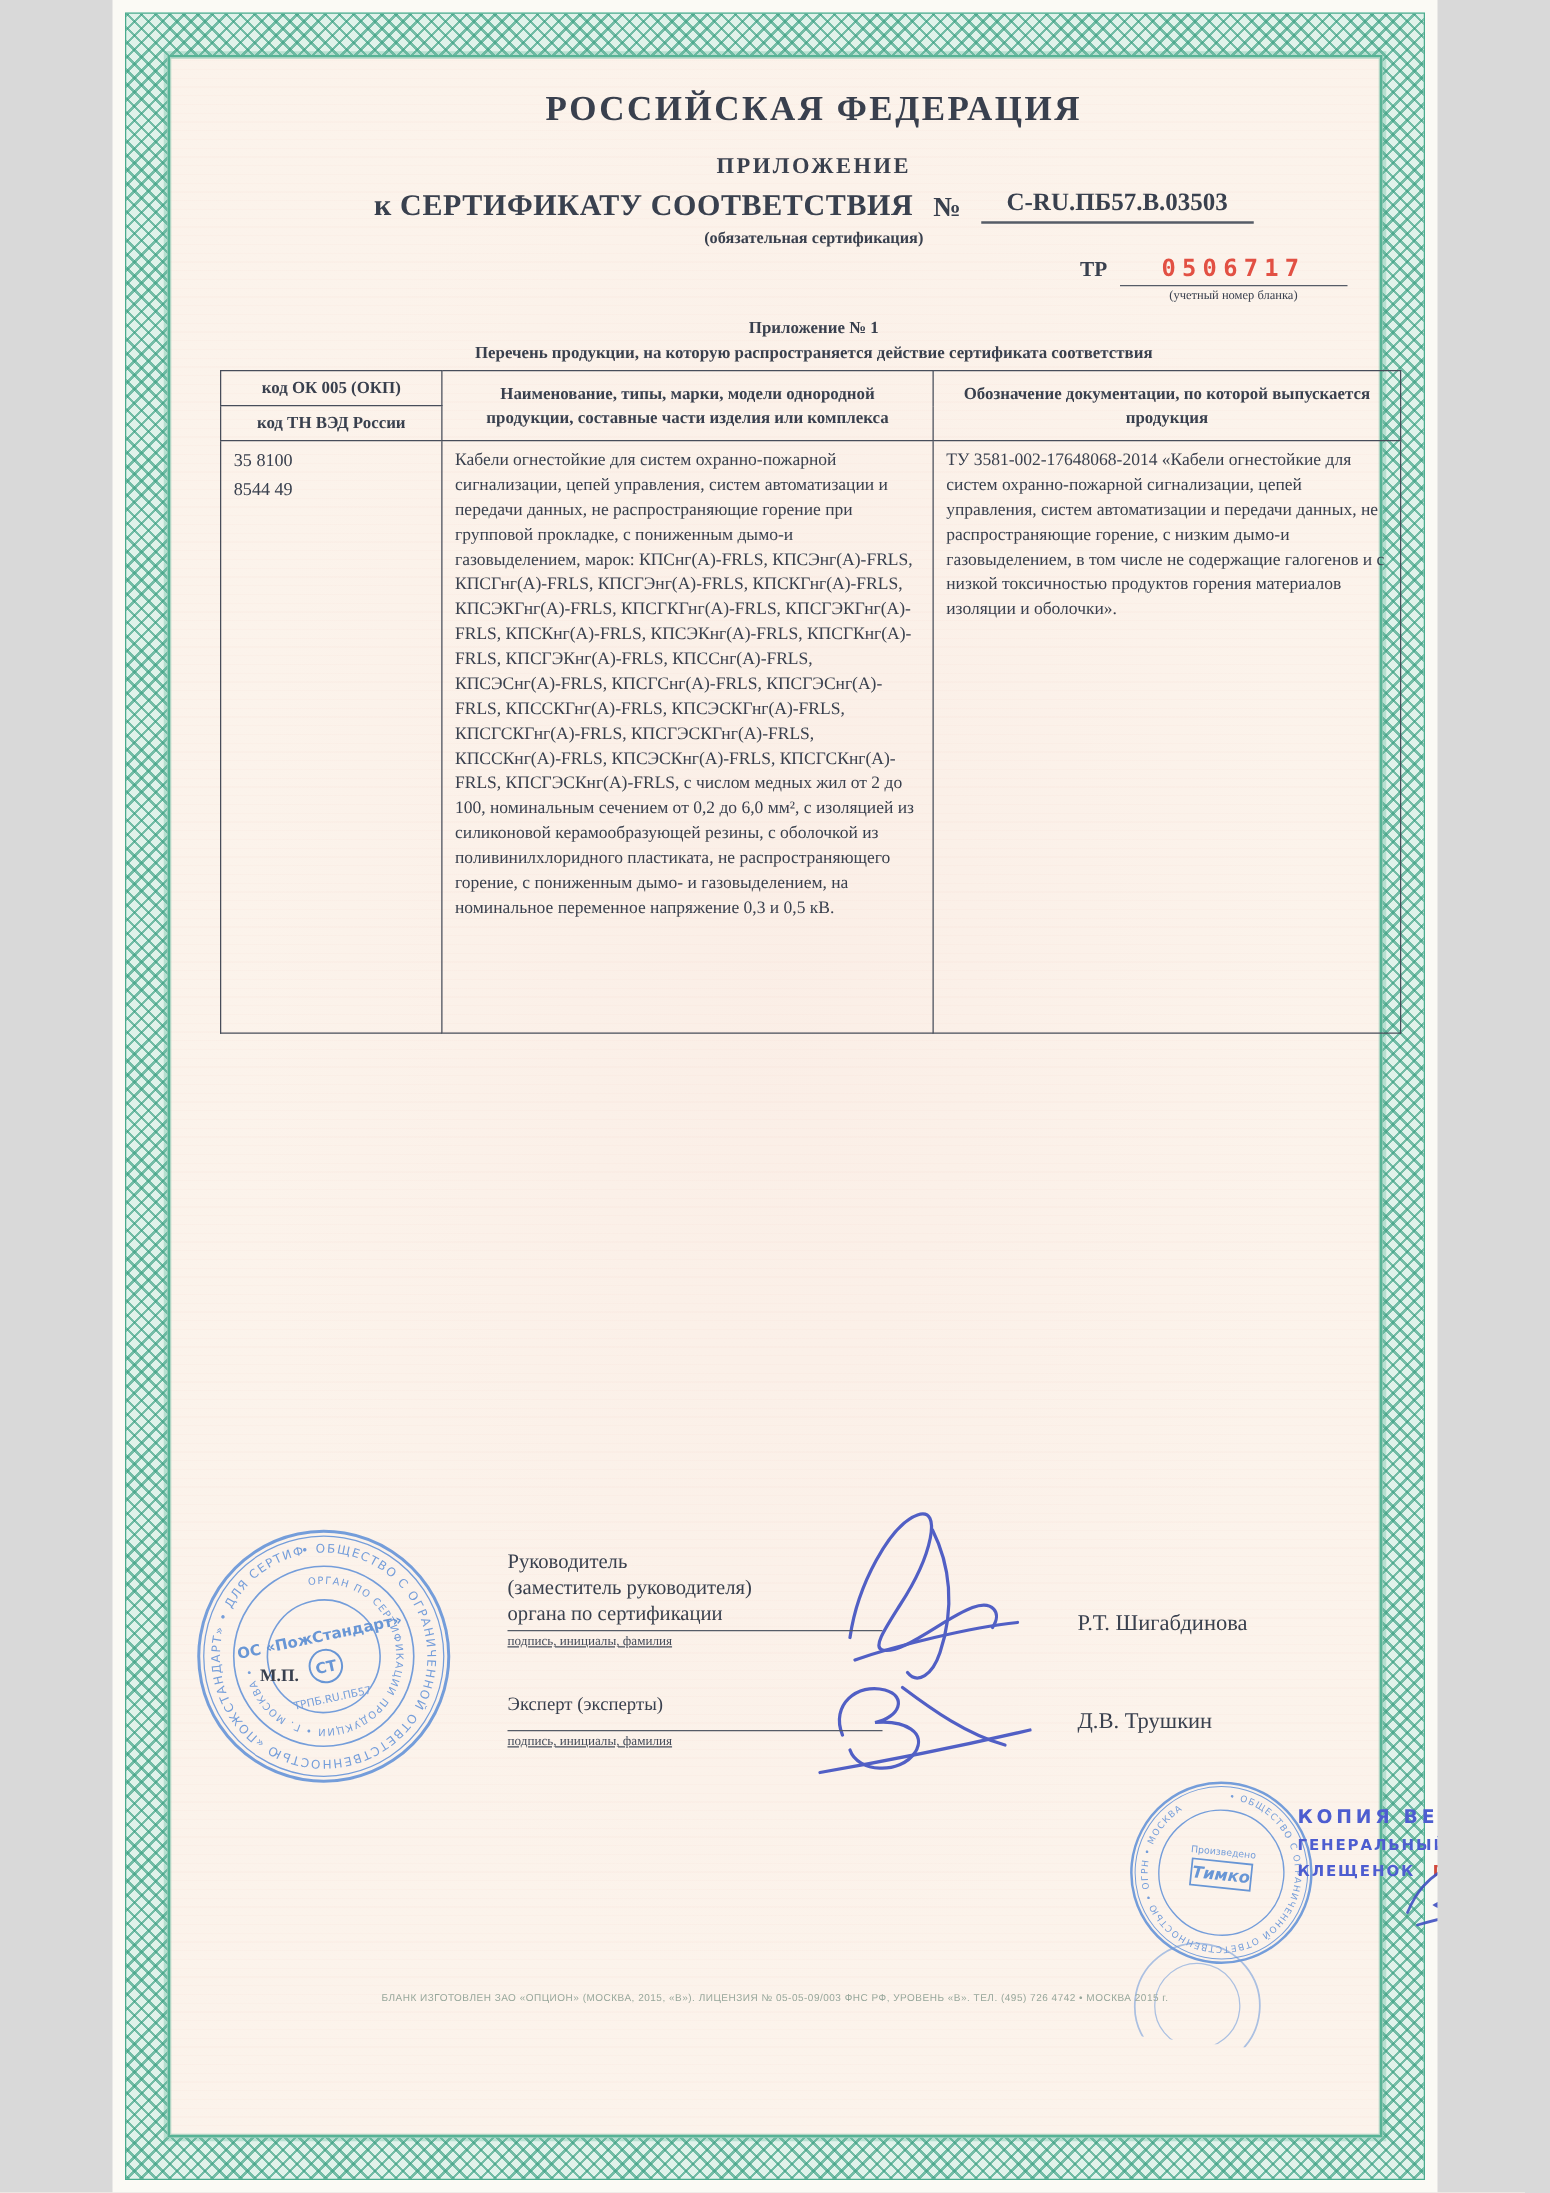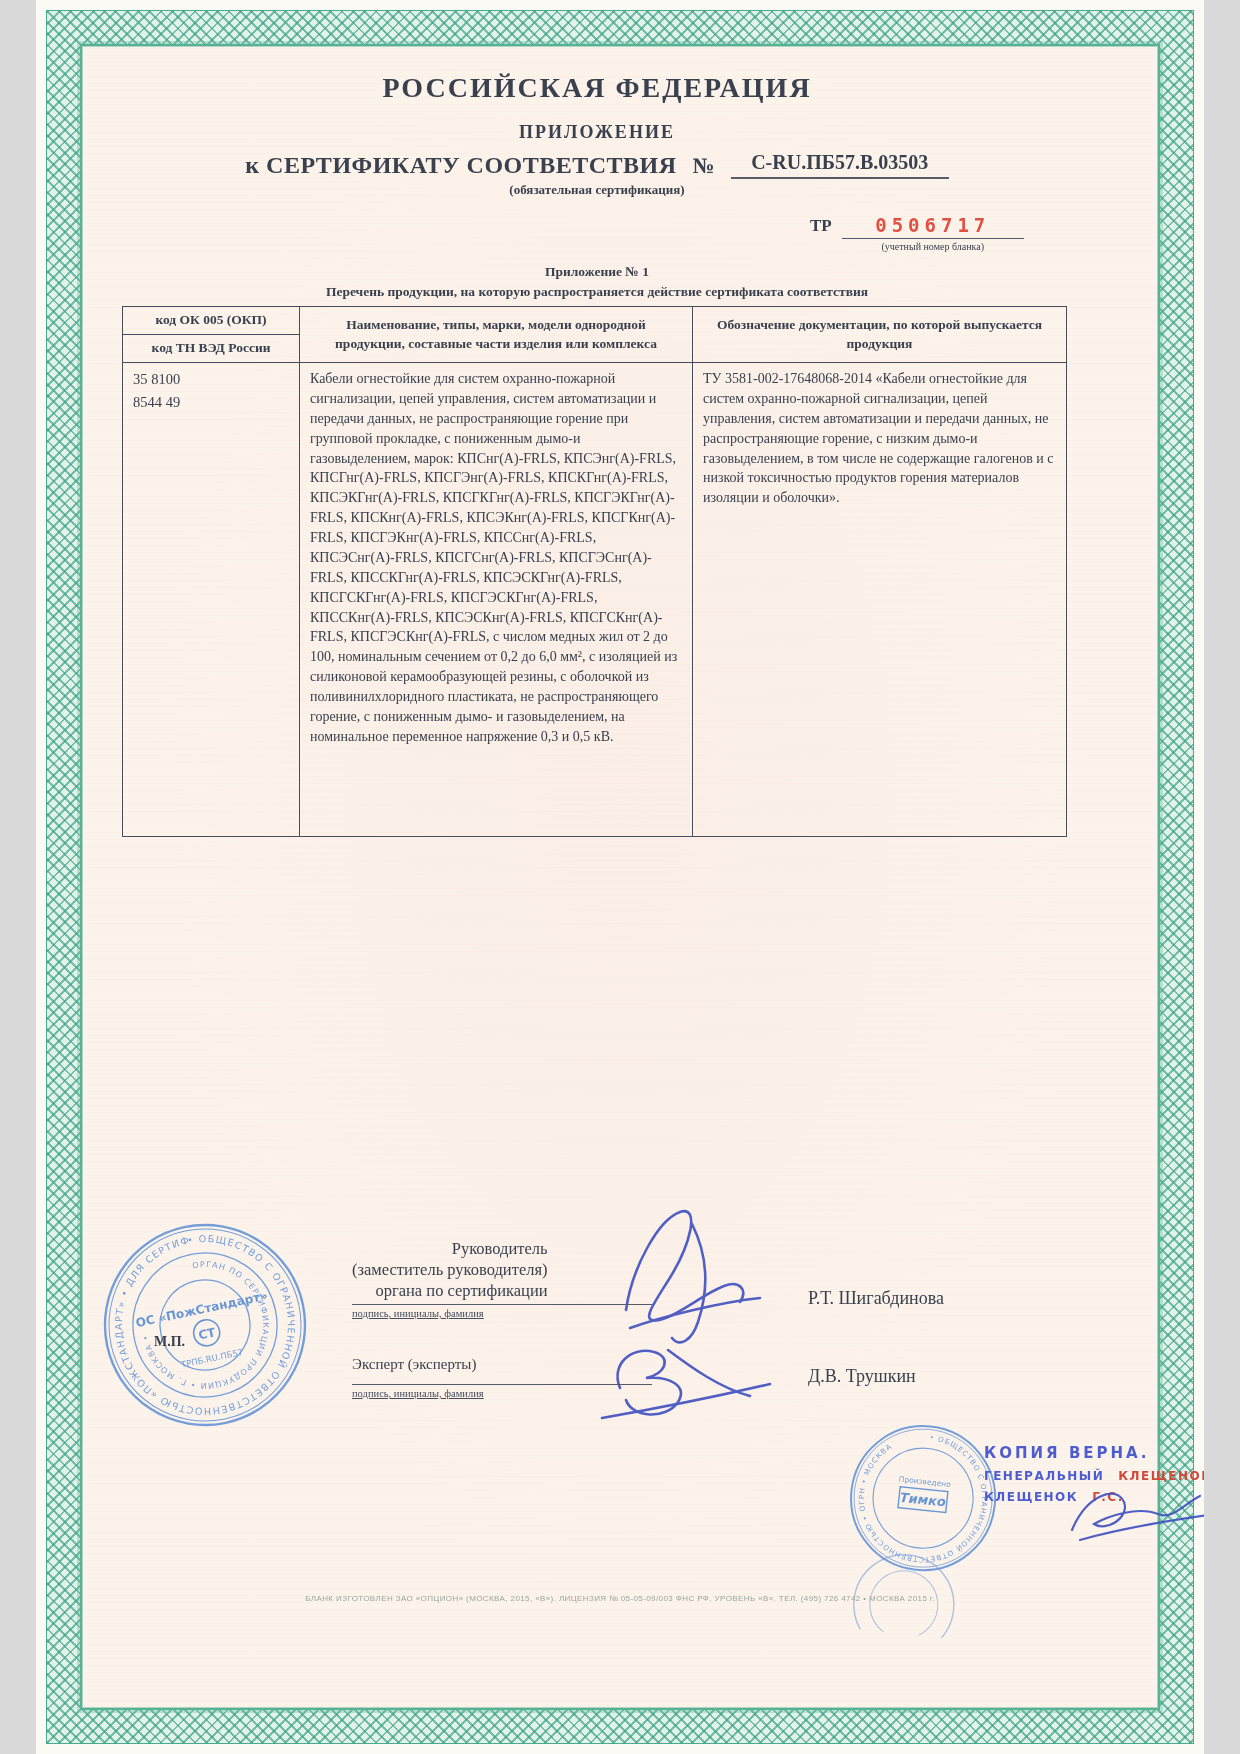--- a/index.html
+++ b/index.html
@@ -1,18 +1,18 @@
 <!DOCTYPE html>
 <html><head>
 <meta charset="utf-8">
 <style>
   * { box-sizing: border-box; }
   body { margin:0; background:#d9d9d9; }
   .page {
-    position:relative; width:1168px; height:1754px; margin:0 auto;
+    position:relative; width:1060px; height:1754px; margin:0 auto;
     background:#fbfaf5; overflow:hidden;
     font-family:"Liberation Serif","DejaVu Serif",serif; color:#39404e;
   }
   
   .g-band{
     position:absolute; inset:10px;
     border:1px solid #49ab8d;
     background:
       repeating-linear-gradient(45deg, rgba(58,160,130,.65) 0 2px, transparent 2px 8px),
       repeating-linear-gradient(135deg, rgba(58,160,130,.65) 0 2px, transparent 2px 8px),
@@ -31,41 +31,41 @@
 
   .t-country{ text-align:center; font-size:28px; font-weight:bold; letter-spacing:2px; }
   .t-pril{ text-align:center; font-size:18px; font-weight:bold; letter-spacing:2px; margin-top:18px; }
 
   .cert-row{ display:flex; justify-content:center; align-items:flex-end; gap:16px; margin-top:8px; }
   .cert-title{ font-size:24px; font-weight:bold; letter-spacing:.5px; white-space:nowrap;text-align:right; }
   .no-sign{ font-size:22px; font-weight:bold; }
   .cert-number{ font-size:20px; font-weight:bold; border-bottom:2px solid #565c67; padding:0 14px 3px; min-width:218px; text-align:center; white-space:nowrap; }
   .cert-kind{ text-align:center; font-weight:bold; font-size:13px; margin-top:3px; }
 
-  .tr-row{ display:flex; align-items:flex-start; margin-top:16px; margin-left:688px; gap:10px; }
+  .tr-row{ display:flex; align-items:flex-start; margin-top:6px; margin-left:688px; gap:10px; }
   .tr-label{ font-size:17px; font-weight:bold; padding-top:2px; }
   .blank-box{ width:182px; text-align:center; }
   .blank-number{ font-family:"DejaVu Sans Mono",monospace; font-size:19px; font-weight:bold; letter-spacing:5px; color:#e25043; border-bottom:1.5px solid #565c67; padding-bottom:2px; }
   .blank-caption{ font-size:10px; margin-top:2px; }
 
   .app-label{ text-align:center; font-weight:bold; font-size:13.5px; margin-top:12px; }
   .list-title{ text-align:center; font-weight:bold; font-size:13.5px; margin-top:4px; }
 
   table.products{ border-collapse:collapse; margin-top:6px; width:944px; table-layout:fixed; }
   .products th, .products td{ border:1.6px solid #474d5a; }
   .products th{ font-size:13.5px; font-weight:bold; text-align:center; vertical-align:middle; padding:3px 10px; line-height:1.35; }
   .products th.c1{ height:28px; }
   .products td{ vertical-align:top; font-size:14px; line-height:1.42; padding:6px 9px 6px 10px; }
   tr.body-row{ height:474px; }
   td.codes{ font-size:14.5px; }
   td.codes div{ margin-bottom:2px; }
 
   
   .overlay{ position:absolute; inset:0; pointer-events:none; }
-  .role-block{ position:absolute; left:316px; top:1238px; font-size:16.5px; line-height:21px;text-align:right; }
+  .role-block{ position:absolute; left:316px; top:1238px; font-size:16.5px; line-height:21px; }
   .sig-rule{ position:absolute; border-top:1.5px solid #565c67; width:300px; }
   .rule-head{ left:316px; top:1304px; }
   .rule-expert{ left:316px; top:1384px; }
   .sig-caption{ position:absolute; font-size:10.5px; color:#454c5a;text-decoration:underline; }
   .cap-head{ left:316px; top:1308px; }
   .cap-expert{ left:316px; top:1388px; }
   .expert-role{ position:absolute; left:316px; top:1356px; font-size:15px; }
   .head-name{ position:absolute; left:772px; top:1288px; font-size:18px; }
   .expert-name{ position:absolute; left:772px; top:1366px; font-size:18px; }
   .mp{ position:absolute; left:118px; top:1334px; font-size:14px; font-weight:bold; color:#39404e; z-index:3; }

